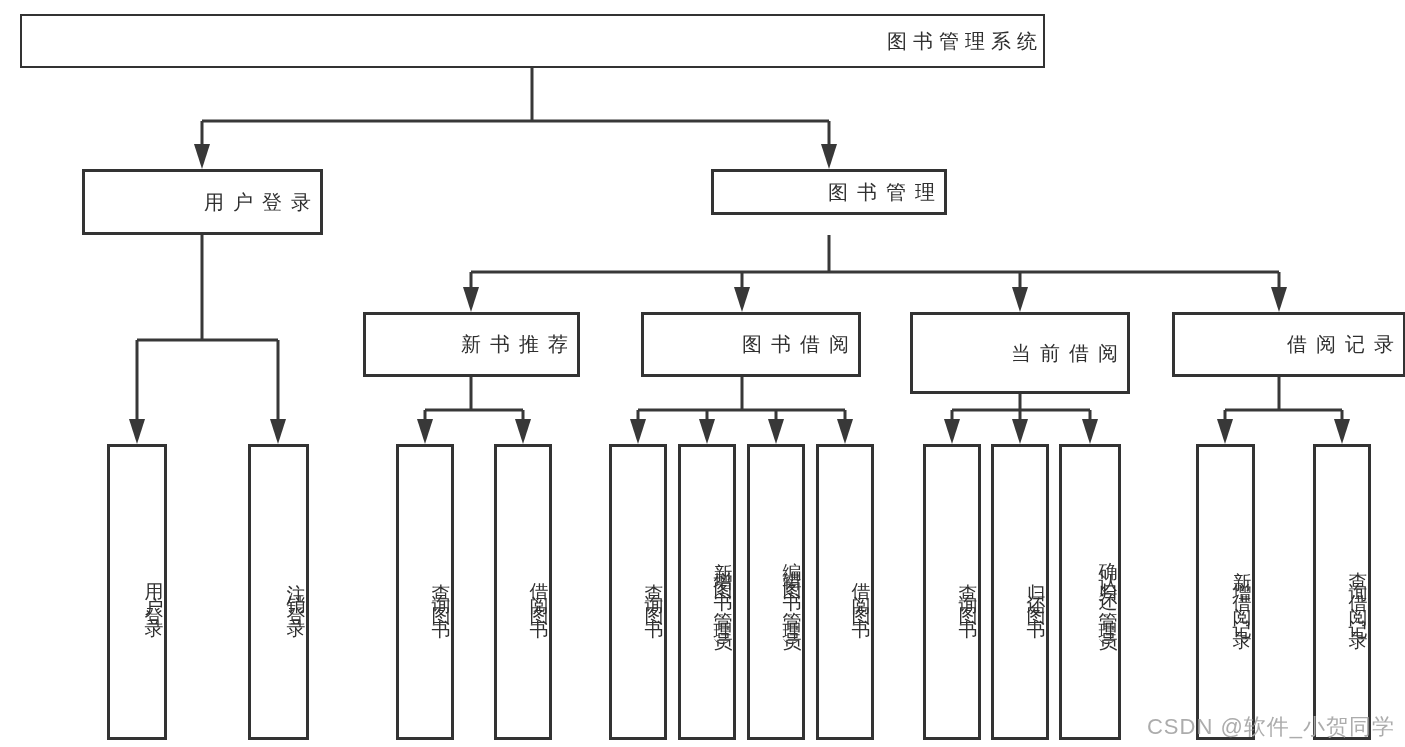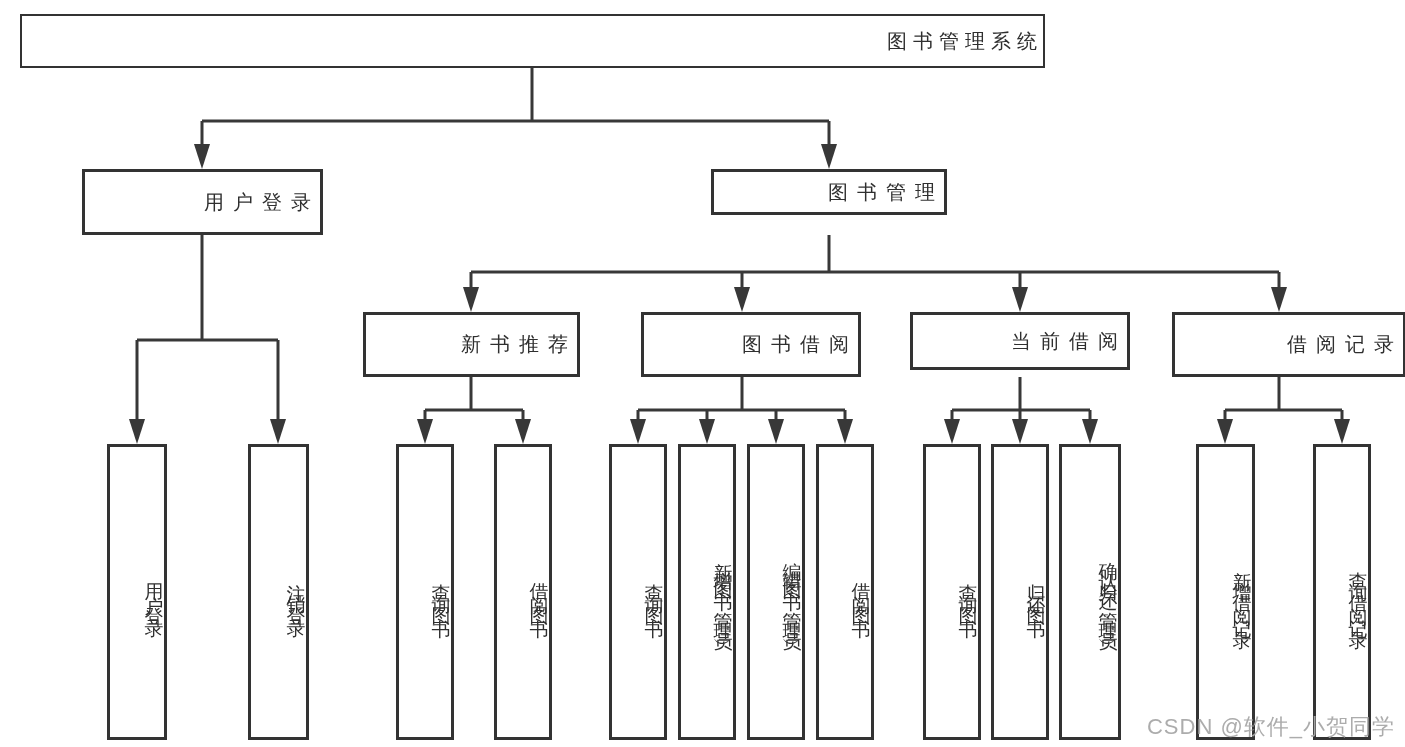--- a/index.html
+++ b/index.html
@@ -50,21 +50,21 @@
     line-height: 1;
   }
   .node.leaf .vtxt.tight { letter-spacing: 10px; }
 
   
   .n-root            { left: 20px;   top: 14px;  width: 1025px; height: 54px; }
   .n-user-login      { left: 82px;   top: 169px; width: 241px;  height: 66px; }
   .n-book-mgmt       { left: 711px;  top: 169px; width: 236px;  height: 46px; }
   .n-new-books       { left: 363px;  top: 312px; width: 217px;  height: 65px; }
   .n-book-borrow     { left: 632px;  top: 312px; width: 220px;  height: 65px; margin-left: 9px; }
-  .n-current-borrow  { left: 910px;  top: 312px; width: 220px;  height: 58px; }
+  .n-current-borrow  { left: 910px;  top: 312px; width: 220px;  height: 82px; }
   .n-borrow-records  { left: 1172px; top: 312px; width: 234px;  height: 65px; }
 
   .n-a1 { left: 107px;  top: 444px; width: 60px; height: 296px; }
   .n-a2 { left: 248px;  top: 444px; width: 61px; height: 296px; }
   .n-b1 { left: 396px;  top: 444px; width: 58px; height: 296px; }
   .n-b2 { left: 494px;  top: 444px; width: 58px; height: 296px; }
   .n-c1 { left: 609px;  top: 444px; width: 58px; height: 296px; }
   .n-c2 { left: 678px;  top: 444px; width: 58px; height: 296px; }
   .n-c3 { left: 747px;  top: 444px; width: 58px; height: 296px; }
   .n-c4 { left: 816px;  top: 444px; width: 58px; height: 296px; }

